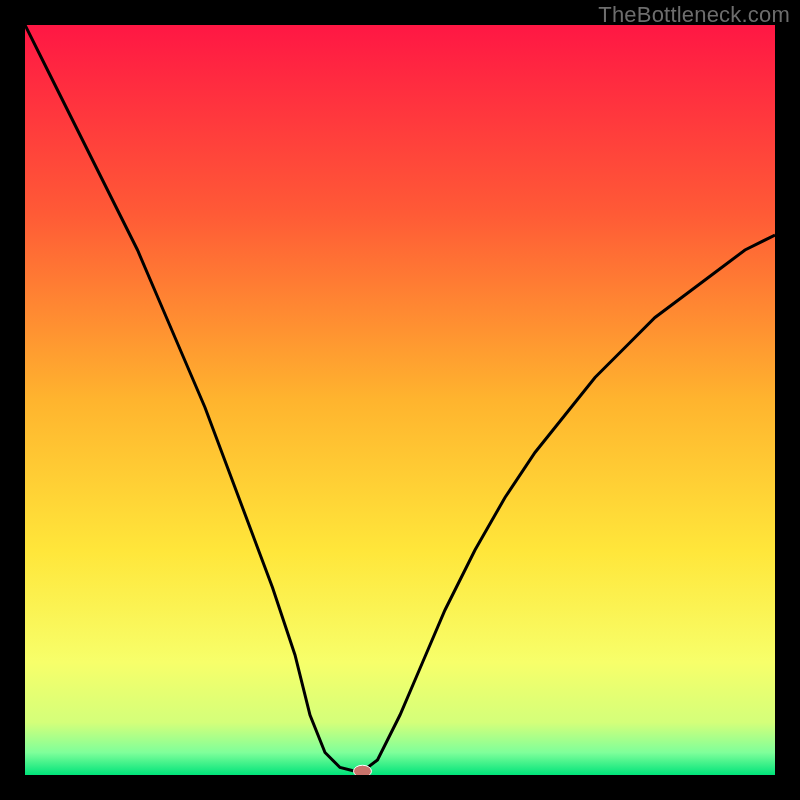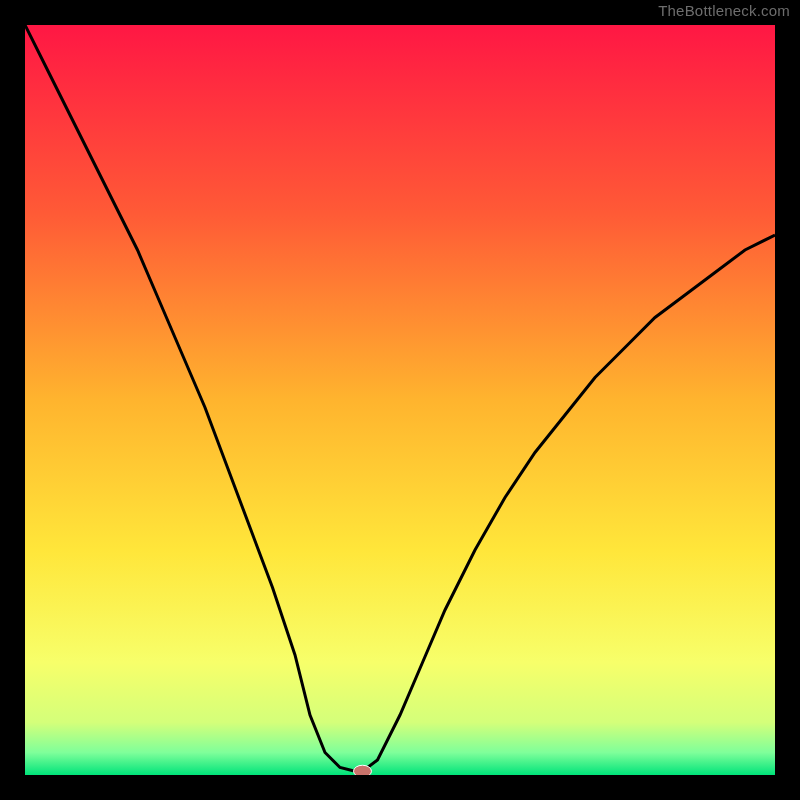--- a/index.html
+++ b/index.html
@@ -21,21 +21,21 @@
     left: 25px;
     top: 25px;
     width: 750px;
     height: 750px;
   }
   .watermark {
     position: absolute;
     top: 2px;
     right: 10px;
     color: #6d6d6d;
-    font-size: 15px;
+    font-size: 22px;
     letter-spacing: 0.2px;
     font-weight: 500;
   }
   svg { display: block; }
 </style>
 </head>
 <body>
 
 <div class="frame">
   <div class="watermark">TheBottleneck.com</div>

